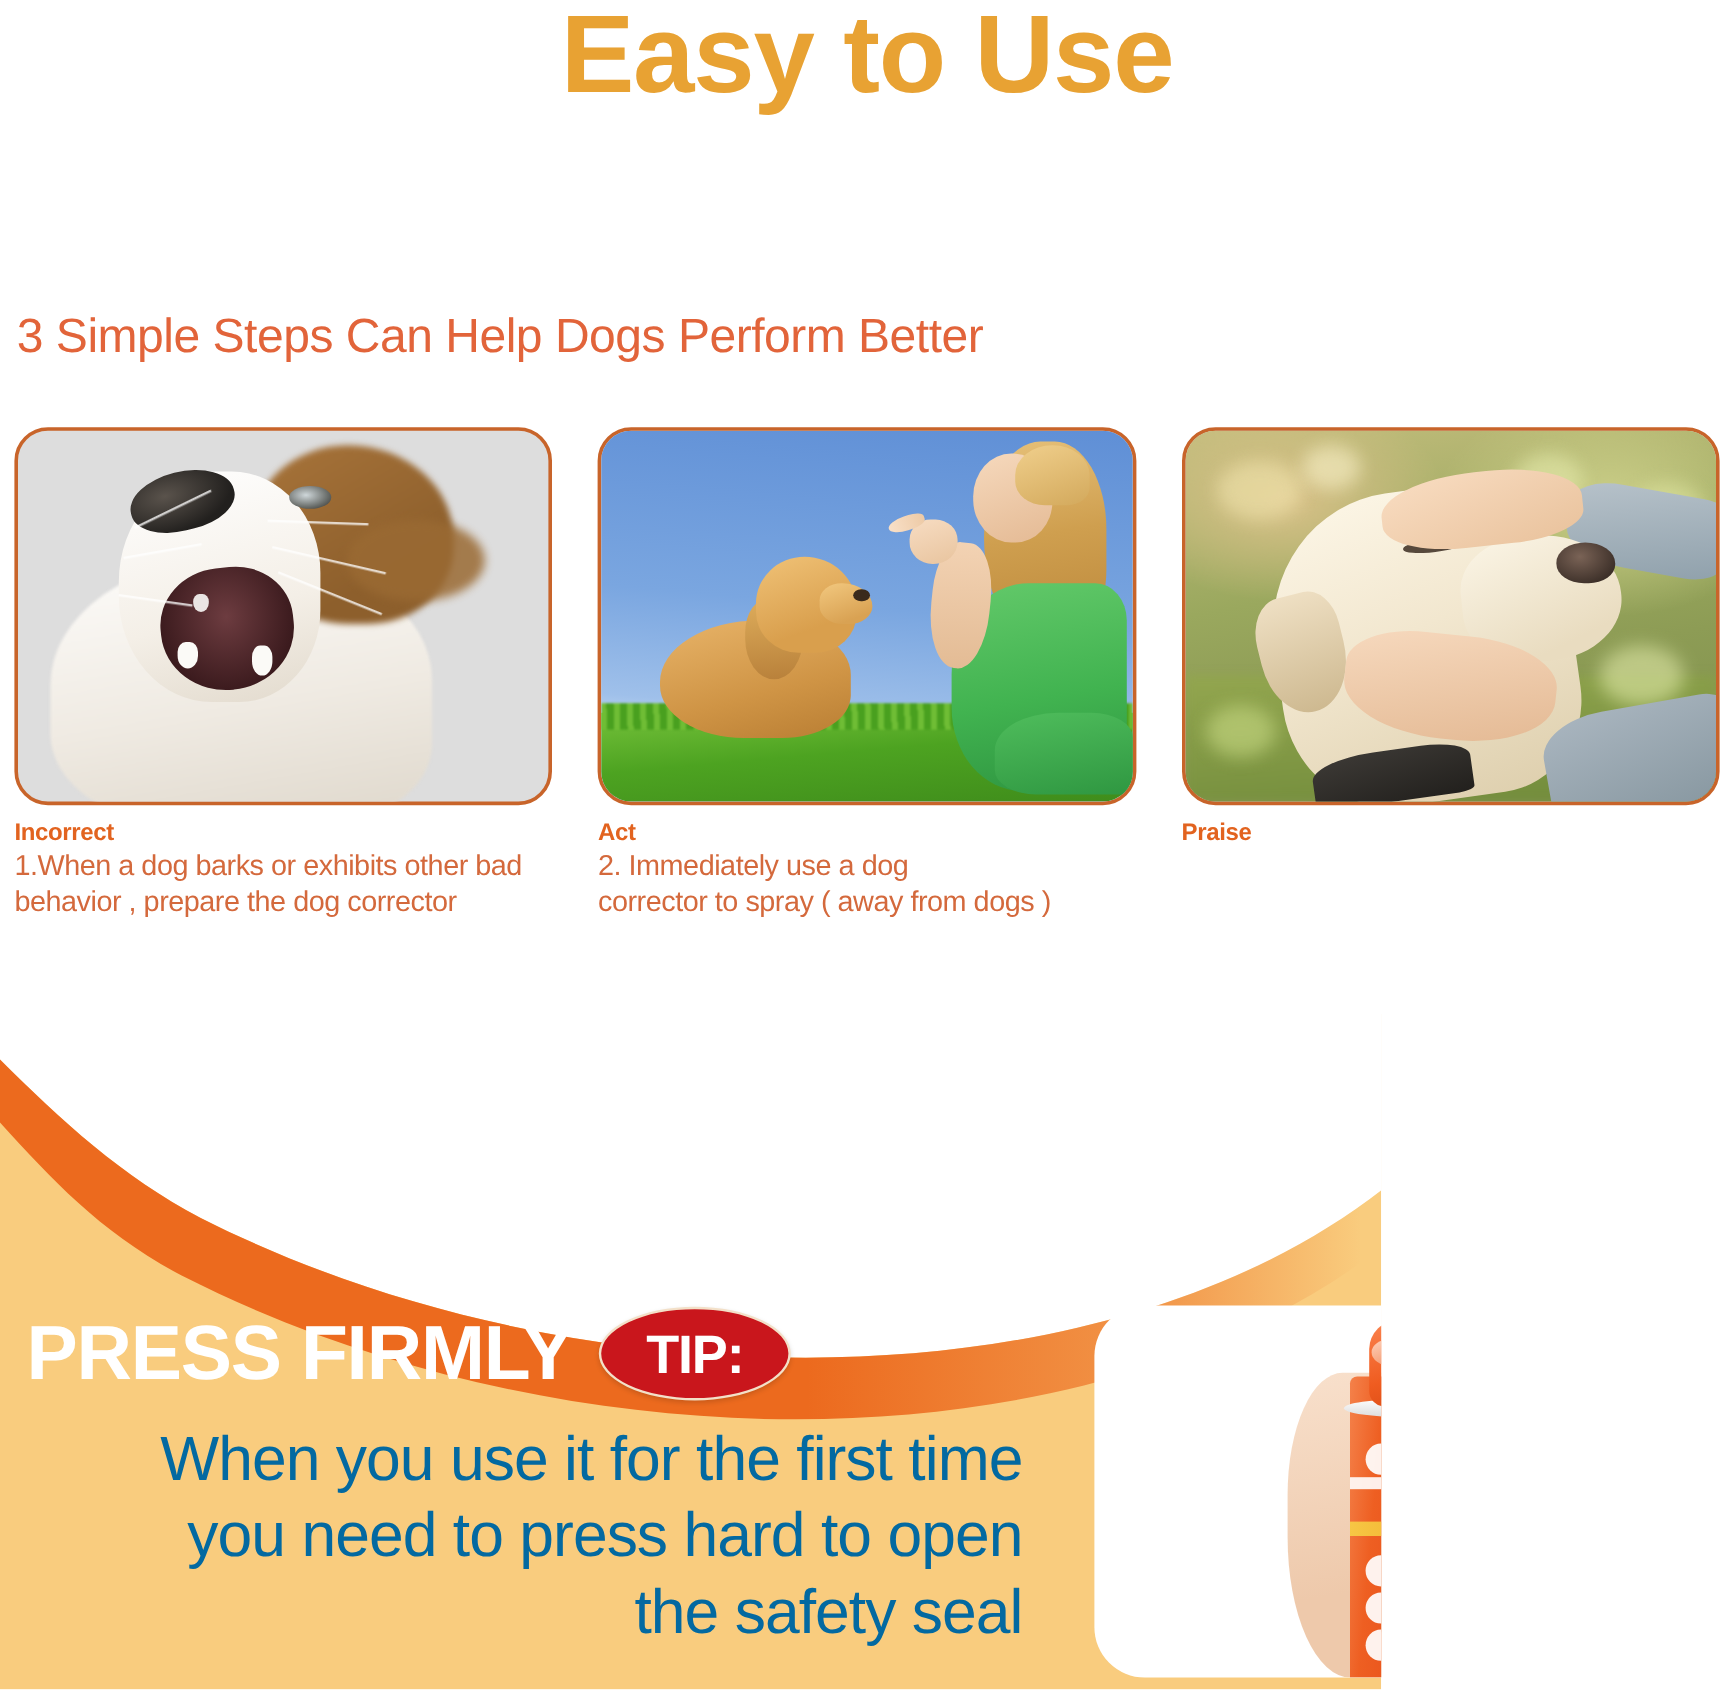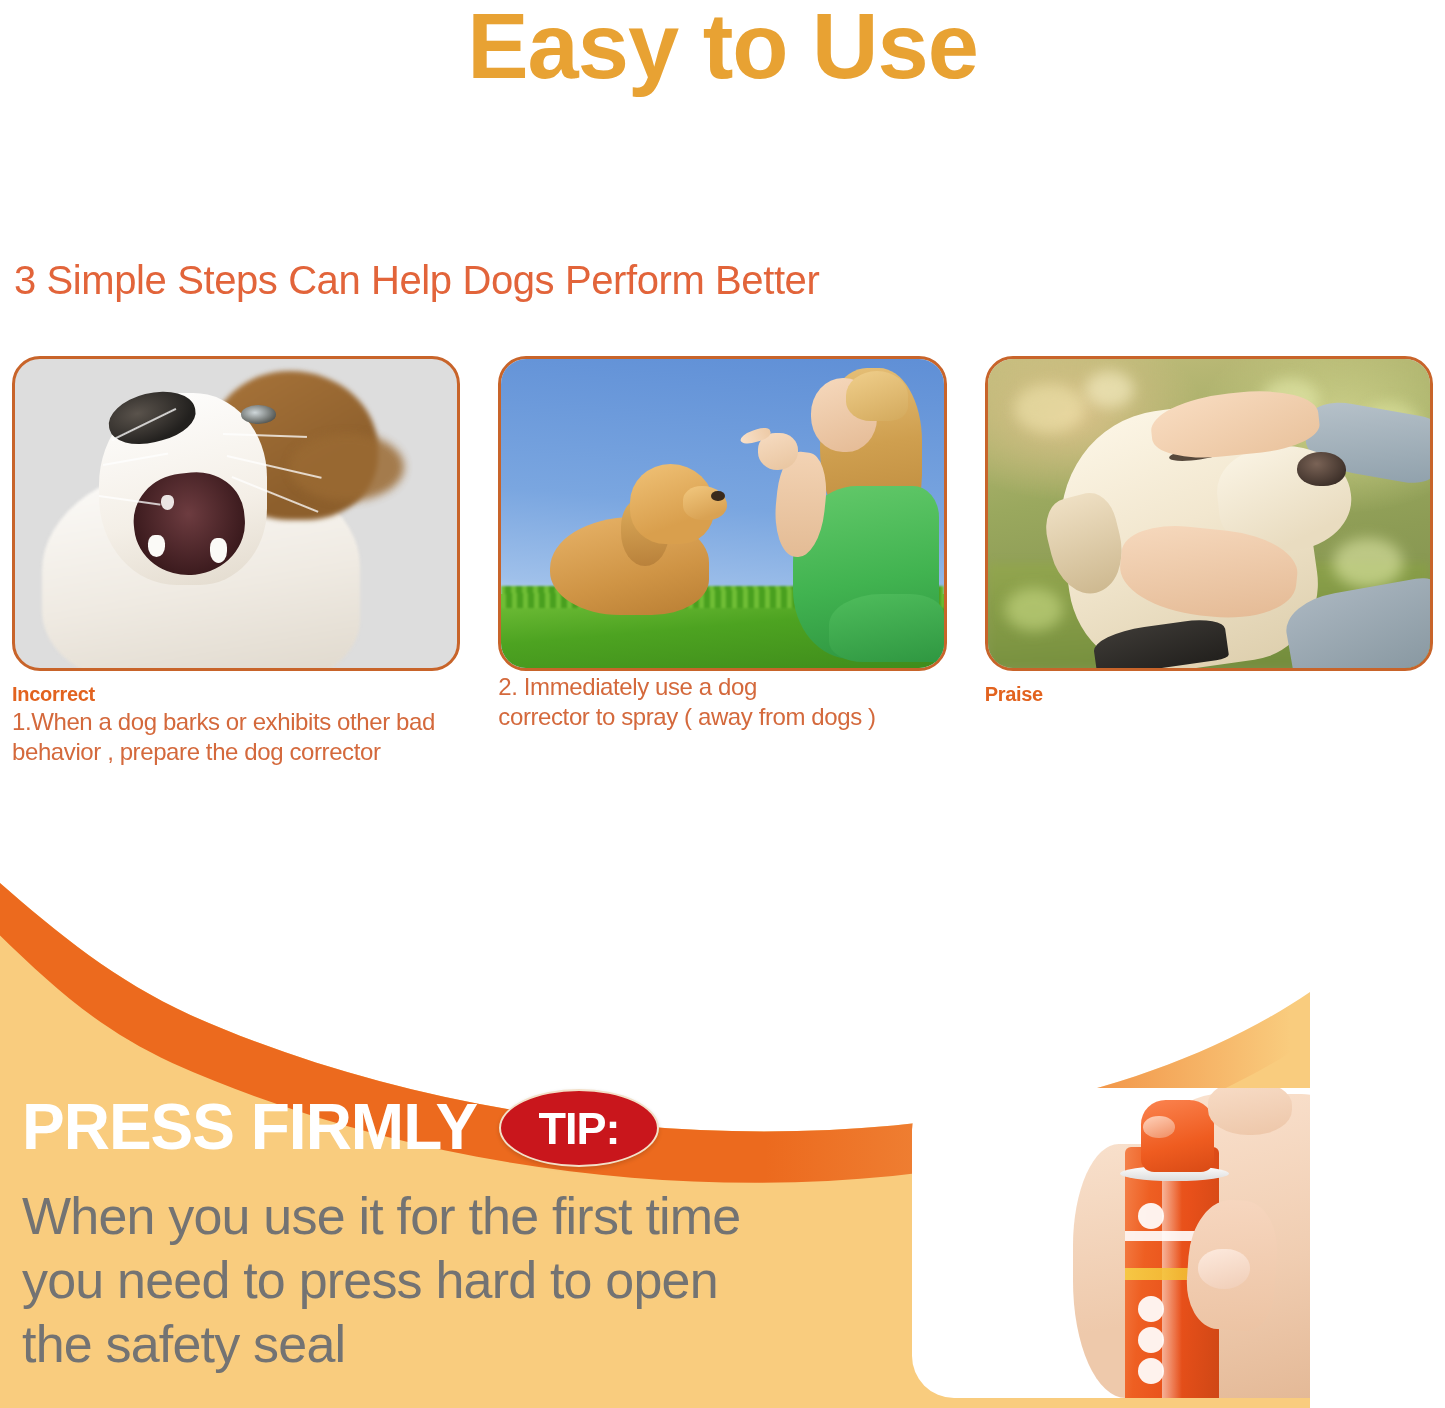--- a/index.html
+++ b/index.html
@@ -271,22 +271,23 @@
   .ph3 .sleeve2{
     position:absolute; right:-4%; bottom:-4%; width:36%; height:30%;
     background:linear-gradient(165deg,#aab6c0 0%,#86969f 100%);
     border-radius:34% 14% 10% 30%;
     transform:rotate(-10deg);
   }
 
   
   .banner{
     position:absolute; left:0; top:845px;
-    width:1310px; height:563px;
+    width:1151px; height:563px;
     overflow:hidden;
+    text-align:right;
   }
   .banner-bg{ position:absolute; inset:0; background:#F9CC7E; }
   .banner-svg{ position:absolute; inset:0; width:100%; height:100%; display:block; }
 
   .banner-content{ position:absolute; inset:0; }
 
   .press-row{
     position:absolute; left:22px; top:242px;
     display:flex; align-items:center; gap:22px;
   }
@@ -305,21 +306,21 @@
     margin-top:2px;
   }
   .tip-text{
     color:#FFFFFF; font-weight:bold; font-size:45px;
     letter-spacing:-1px; line-height:1;
     font-family:"Liberation Sans", sans-serif;
   }
   .press-body{
     position:absolute; left:22px; top:340px; width:830px;
     font-size:52px; line-height:1.23;
-    color:#737373; letter-spacing:-0.8px;
+    color:#0369a1; letter-spacing:-0.8px;
     white-space:pre-line;
     font-family:"Liberation Sans", sans-serif;
   }
 
   
   .spray-card{
     position:absolute; left:912px; top:243px;
     width:520px; height:310px;
     background:#fff;
     border-radius:42px;
@@ -439,20 +440,21 @@
           <div class="w-arm"></div>
           <div class="w-hand"></div>
           <div class="w-finger"></div>
           <div class="dog-body"></div>
           <div class="dog-ear"></div>
           <div class="dog-head"></div>
           <div class="dog-muz"></div>
           <div class="dog-nose"></div>
         </div>
       </div>
+      <div class="step-heading">Act</div>
       <div class="step-body">2. Immediately use a dog
 corrector to spray ( away from dogs )</div>
     </div>
 
     <div class="step-col">
       <div class="photo-frame">
         <div class="photo-inner ph3">
           <div class="field"></div>
           <div class="bokeh" style="left:6%;top:8%;width:16%;height:16%;background:#f2e7b0;"></div>
           <div class="bokeh" style="left:22%;top:4%;width:11%;height:12%;background:#fdf6cf;"></div>

